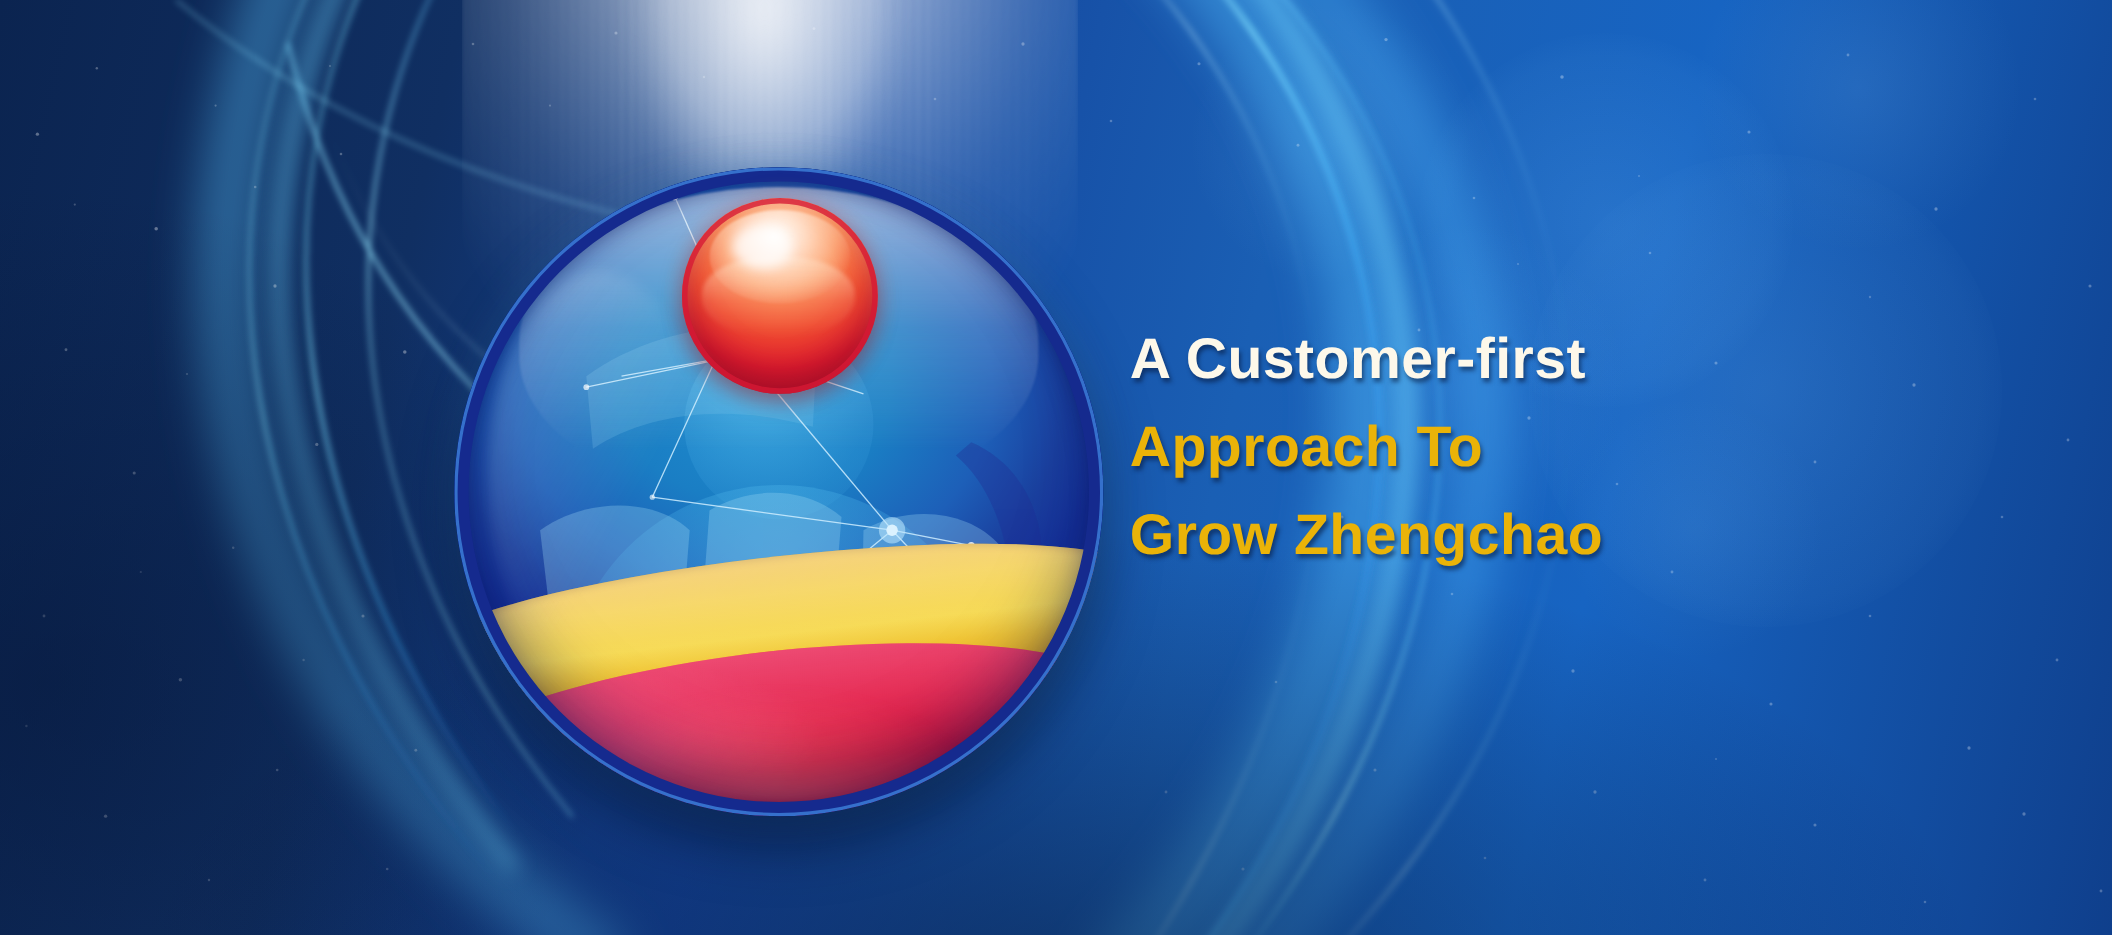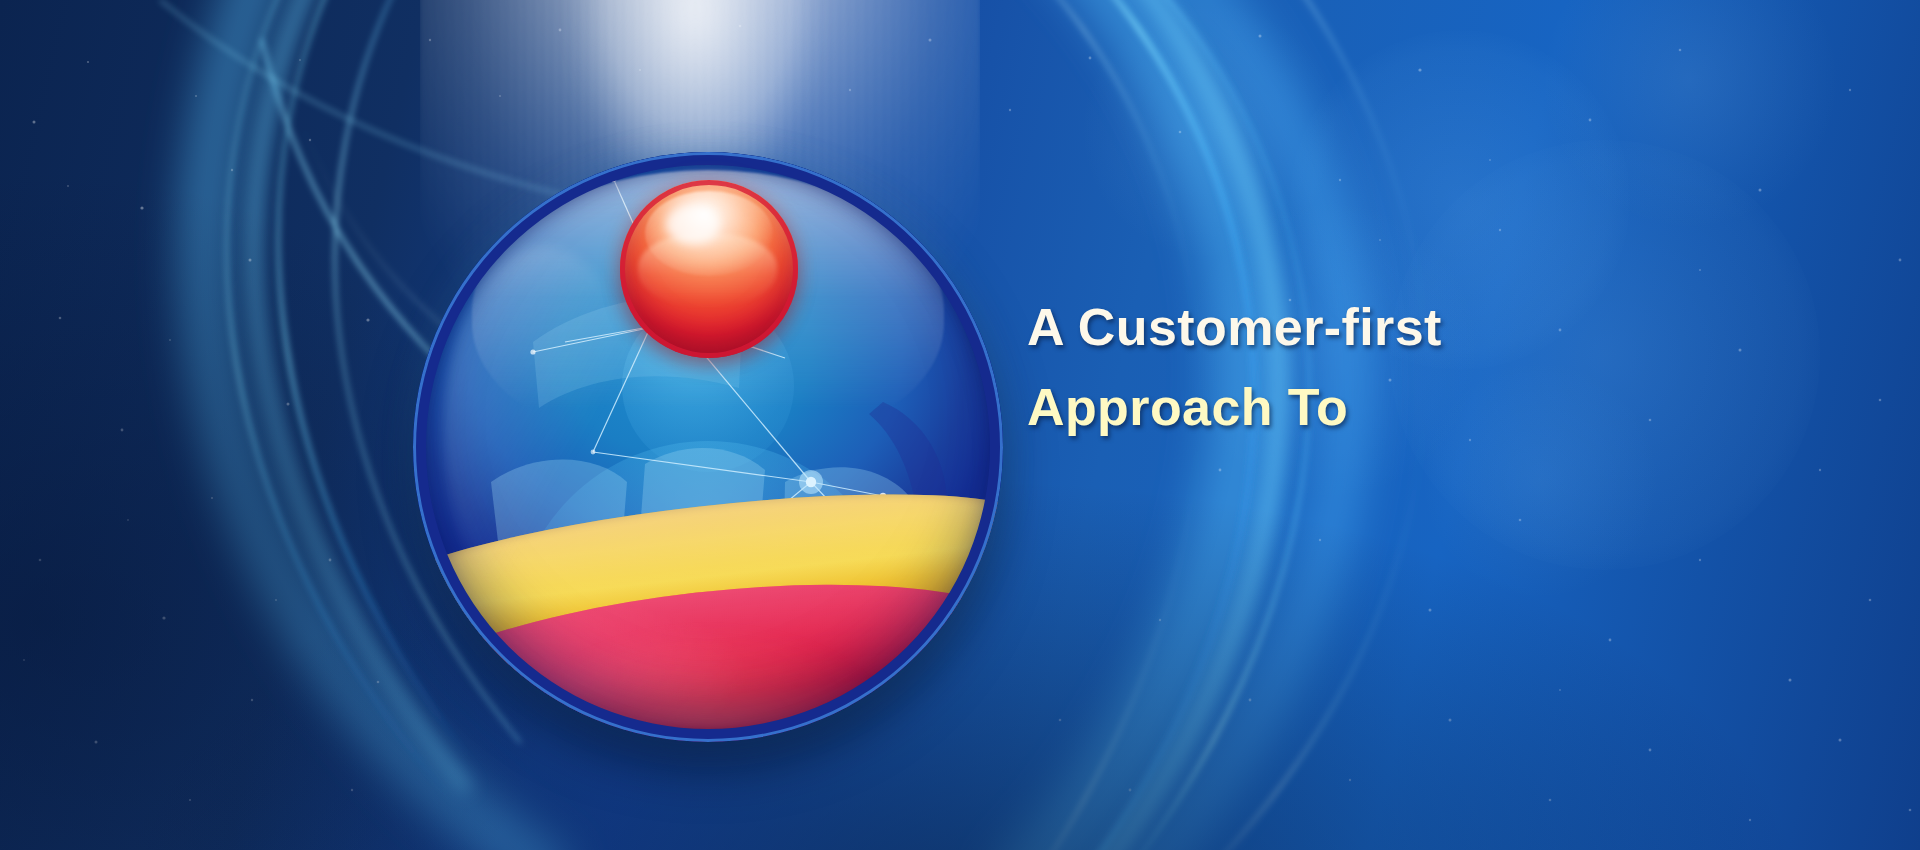--- a/index.html
+++ b/index.html
@@ -236,21 +236,21 @@
     display:block;
     font-family:"Liberation Sans", sans-serif;
     font-size:52px;
     font-weight:600;
     letter-spacing:.4px;
     line-height:80px;
     white-space:nowrap;
     text-shadow:2px 3px 4px rgba(6,22,56,.55);
   }
   .hl-1 { color:#fdf8ea; }
-  .hl-2, .hl-3, .hl-4 { color:#fef9c3; }
+  .hl-2, .hl-3, .hl-4 { color:#eab308; }
 </style>
 </head>
 <body>
 
 <div id="stage">
 
   <div class="bg-base2"></div>
   <div class="bg-base"></div>
 
   <div>
@@ -489,15 +489,16 @@
       <div class="rb-hi2"></div>
       <div class="rb-hi1"></div>
       <div class="rb-hi3"></div>
     </div>
     <div class="rb-rim"></div>
   </div>
 
   <div id="headline">
     <span class="hl-line hl-1">A Customer-first</span>
     <span class="hl-line hl-2">Approach To</span>
+    <span class="hl-line hl-3">Grow Zhengchao</span>
   </div>
 
 </div>
 
 </body></html>

